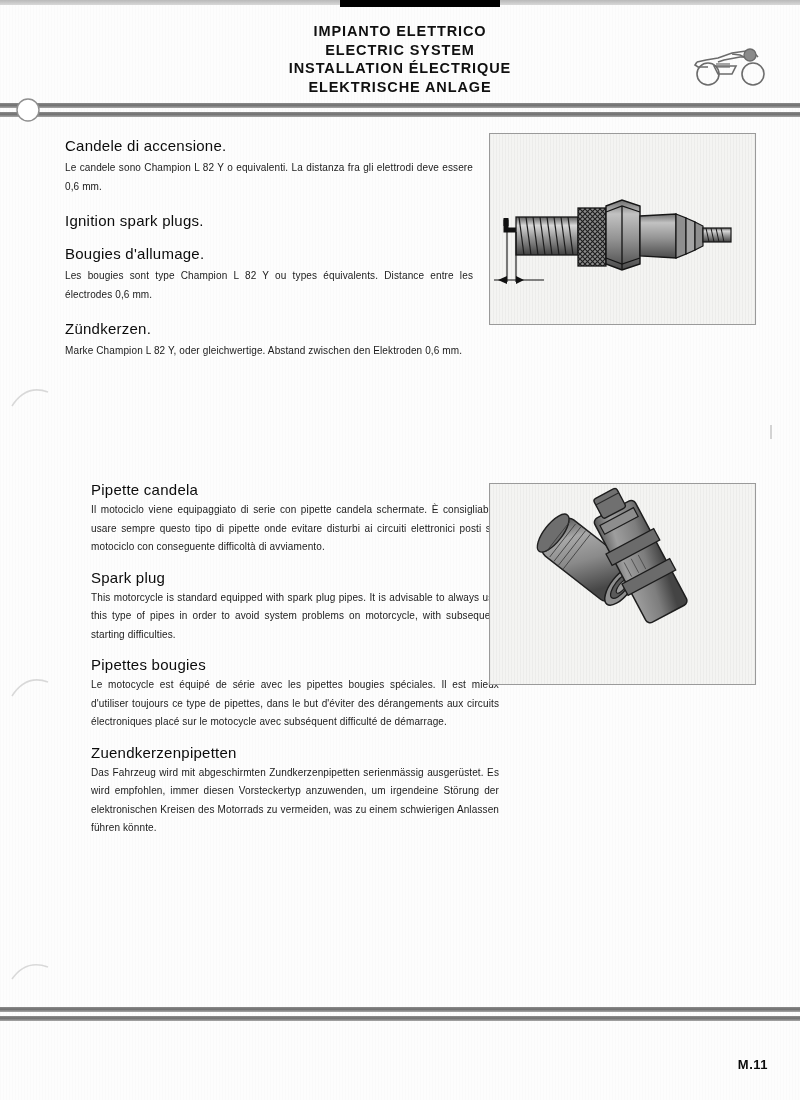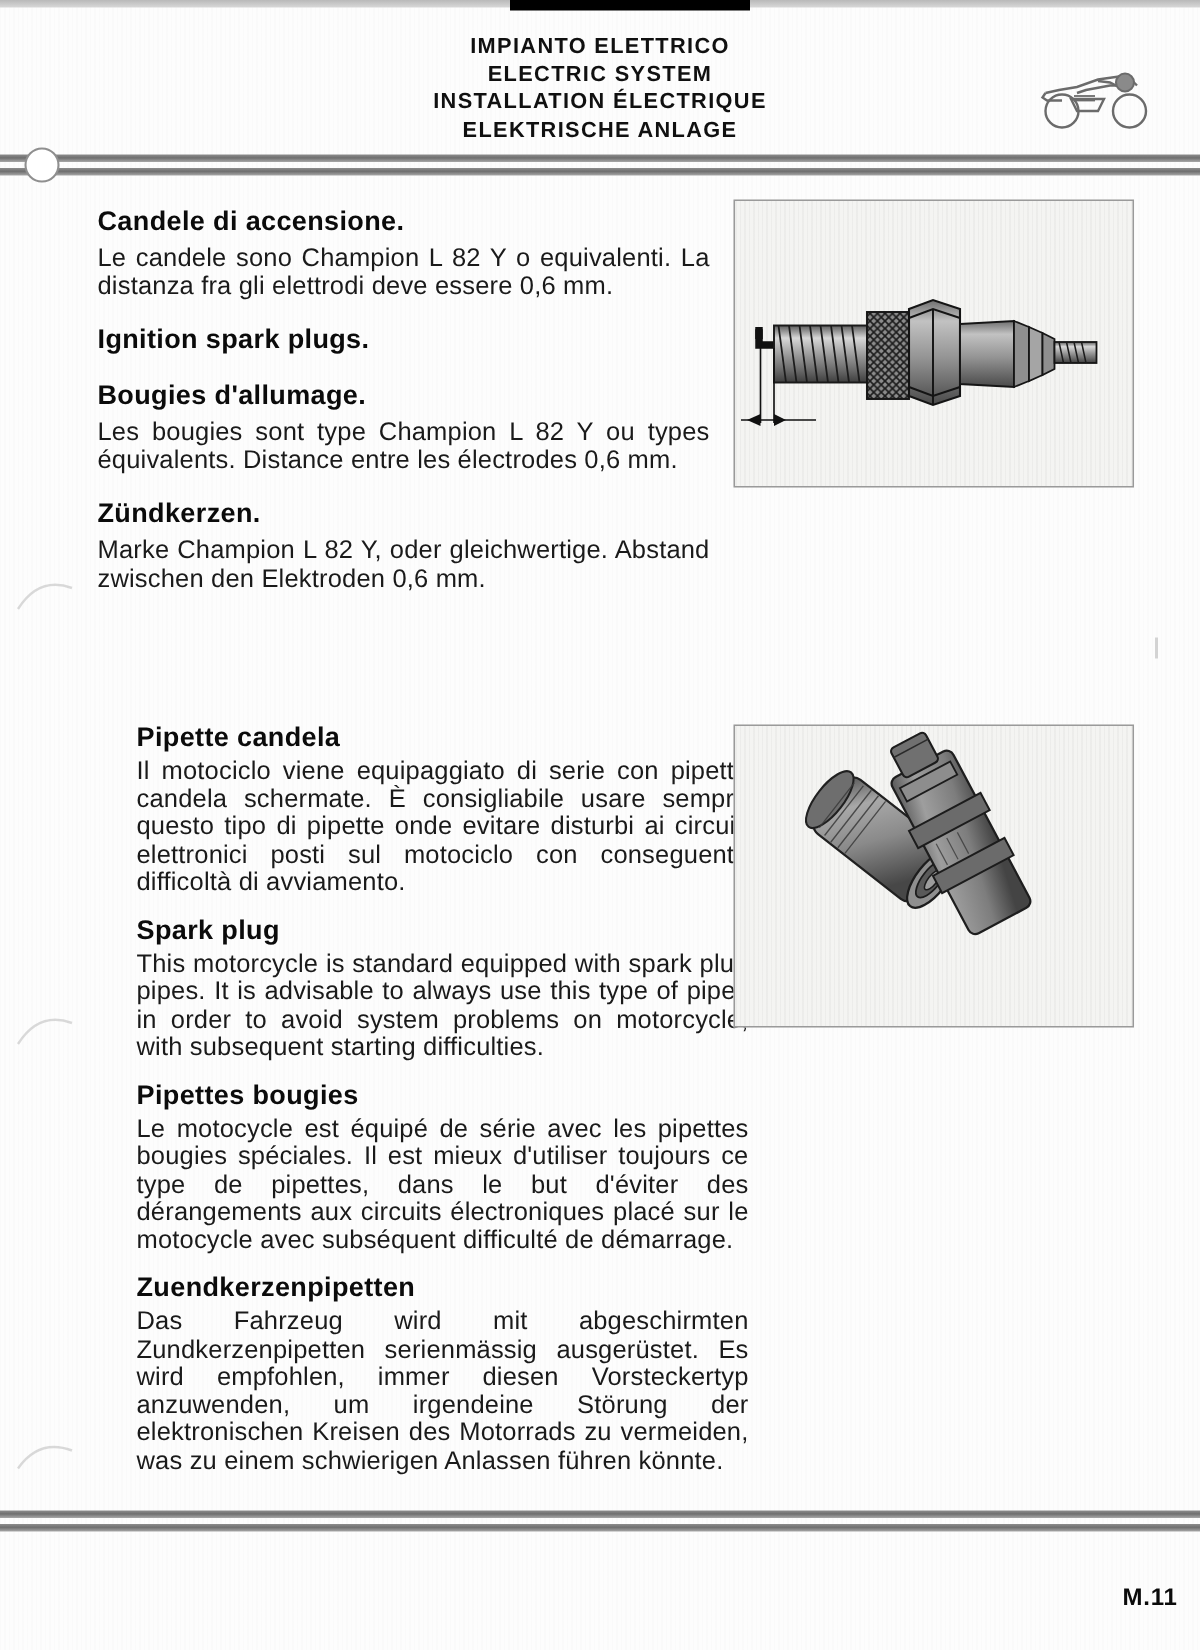--- a/index.html
+++ b/index.html
@@ -101,28 +101,28 @@
   #rule-bottom { top: 1003px; }
   #rule-bottom .bar { background: linear-gradient(to bottom, #8d8d8d 0%, #6f6f6f 45%, #a8a8a8 100%); }
 
   
   .text-col {
     position: absolute;
     left: 65px;
     width: 408px;
   }
   .sec-title {
-    font-weight: bold;
-    font-size: 18px;
+    font-weight: normal;
+    font-size: 15px;
     letter-spacing: 0.25px;
     margin: 0 0 4px 0;
     color: #0b0b0b;
   }
   .sec-body {
-    font-size: 17px;
+    font-size: 10px;
     line-height: 19px;
     margin: 0;
     text-align: justify;
     color: #1a1a1a;
     letter-spacing: 0.12px;
   }
   .block { margin-bottom: 16px; }
   .block:last-child { margin-bottom: 0; }
 
   #text-block-1 { top: 137px; }
@@ -175,24 +175,24 @@
     top: 425px;
     width: 2px;
     height: 14px;
     background: #c9c9c9;
     opacity: 0.8;
   }
 
   
   .footer-page {
     position: absolute;
-    right: 15px;
+    right: 32px;
     top: 1057px;
     font-weight: bold;
-    font-size: 16px;
+    font-size: 13px;
     letter-spacing: 0.5px;
     color: #0b0b0b;
   }
 </style>
 </head>
 <body>
 
 <div class="page">
 
   <div class="top-edge"></div>

